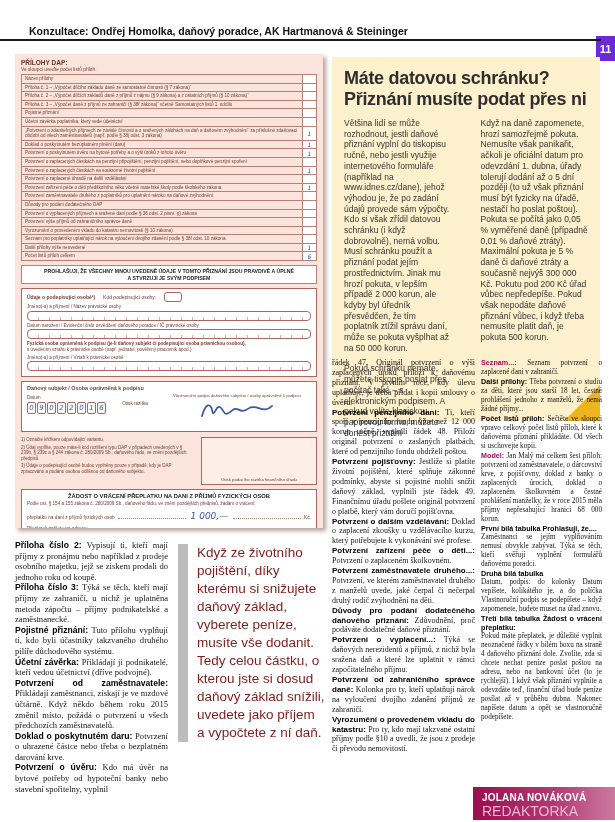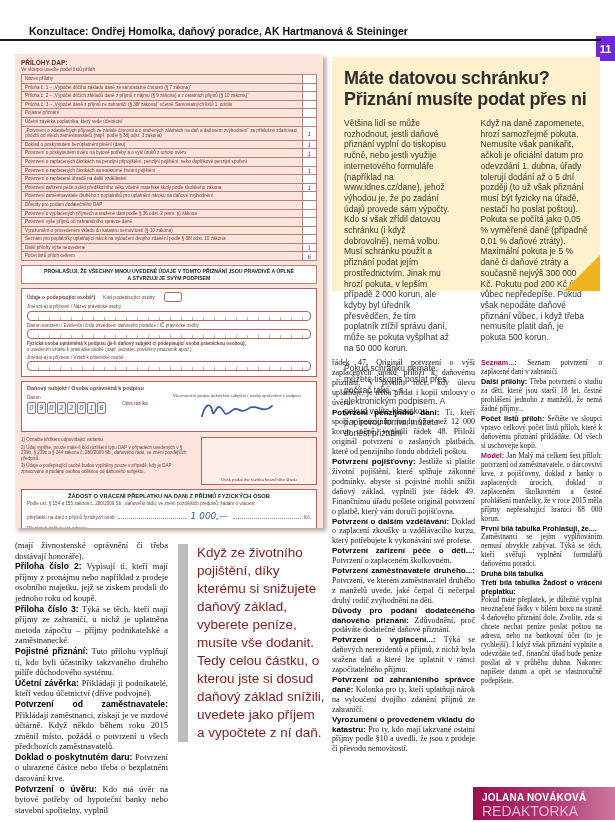--- a/index.html
+++ b/index.html
@@ -50,21 +50,21 @@
   .rtitle{text-align:center;font-weight:bold;font-size:5.8px;color:#222;}
   .rintro{font-size:4.6px;margin-top:2px;}
   .rline{display:flex;align-items:flex-end;font-size:4.8px;margin-top:4px;position:relative;}
   .dots{flex:1;border-bottom:1px dotted #b08176;margin:0 3px 1px;min-width:6px;height:5px;}
   .hand{font-family:"DejaVu Sans",sans-serif;font-style:italic;color:#3a56a5;font-size:7.5px;
         position:relative;top:1px;margin:0 2px;}
   .hand.big{font-size:9px;}
   .sig path{stroke:#3a56a5;fill:none;stroke-width:1.3;stroke-linecap:round;}
 
   
-  .infobox{position:absolute;left:332px;top:57px;width:268px;height:234px;background:#fdf0cc;
+  .infobox{position:absolute;left:332px;top:57px;width:268px;height:364px;background:#fdf0cc;
            padding:11px 12px;box-sizing:border-box;}
   .ib-title{font-size:18px;line-height:21px;font-weight:bold;color:#2e2e2e;letter-spacing:-0.3px;}
   .ib-cols{display:flex;gap:29px;margin-top:8px;}
   .ib-col{flex:1;font-size:8.5px;line-height:10.7px;color:#333;}
   .ib-col p{margin:0 0 10px;}
   .triangle{position:absolute;right:0;bottom:0;width:0;height:0;
             border-bottom:36px solid #edb41e;border-left:36px solid transparent;}
 
   
   .col{position:absolute;font-family:"Liberation Serif",serif;color:#161616;text-align:justify;}
@@ -342,21 +342,20 @@
       <div class="ib-col">
 
           <p>Když na daně zapomenete, hrozí samozřejmě pokuta. Nemusíte však panikařit, ačkoli je oficiální datum pro odevzdání 1. dubna, úřady tolerují dodání až o 5 dní později (to už však přiznání musí být fyzicky na úřadě, nestačí ho poslat poštou). Pokuta se počítá jako 0,05 % vyměřené daně (případně 0,01 % daňové ztráty). Maximální pokuta je 5 % daně či daňové ztráty a současně nejvýš 300 000 Kč. Pokutu pod 200 Kč úřad vůbec nepředepíše. Pokud však nepodáte daňové přiznání vůbec, i když třeba nemusíte platit daň, je pokuta 500 korun.</p>
         </div>
     </div>
     <div class="triangle"></div>
   </div>
 
   <div class="col col1">
 
-      <p> <span>(mají živnostenské oprávnění či třeba dostávají honoráře).</span></p>
 
       <p><span class="lead">Příloha číslo 2:</span> <span>Vypisují ti, kteří mají příjmy z pronájmu nebo například z prodeje osobního majetku, jejž se ziskem prodali do jednoho roku od koupě.</span></p>
 
       <p><span class="lead">Příloha číslo 3:</span> <span>Týká se těch, kteří mají příjmy ze zahraničí, u nichž je uplatněna metoda zápočtu – příjmy podnikatelské a zaměstnanecké.</span></p>
 
       <p><span class="lead">Pojistné přiznání:</span> <span>Tuto přílohu vyplňují ti, kdo byli účastníky takzvaného druhého pilíře důchodového systému.</span></p>
 
       <p><span class="lead">Účetní závěrka:</span> <span>Přikládají ji podnikatelé, kteří vedou účetnictví (dříve podvojné).</span></p>
 
       <p><span class="lead">Potvrzení od zaměstnavatele:</span> <span>Přikládají zaměstnanci, získají je ve mzdové účtárně. Když někdo během roku 2015 změnil místo, požádá o potvrzení u všech předchozích zaměstnavatelů.</span></p>
@@ -398,21 +397,21 @@
       <p><span class="lead accent">Seznam...:</span> <span>Seznam potvrzení o zaplacené dani v zahraničí.</span></p>
 
       <p><span class="lead">Další přílohy:</span> <span>Třeba potvrzení o studiu za děti, které jsou starší 18 let, čestné prohlášení jednoho z manželů, že nemá žádné příjmy...</span></p>
 
       <p><span class="lead">Počet listů příloh:</span> <span>Sečtěte ve sloupci vpravo celkový počet listů příloh, které k daňovému přiznání přikládáte. Od všech si uschovejte kopii.</span></p>
 
       <p><span class="lead accent">Model:</span> <span>Jan Malý má celkem šest příloh: potvrzení od zaměstnavatele, o dárcovství krve, z pojišťovny, doklad z banky o zaplacených úrocích, doklad o zaplaceném školkovném a čestné prohlášení manželky, že v roce 2015 měla příjmy nepřesahující hranici 68 000 korun.</span></p>
 
       <p><span class="lead block">První bílá tabulka Prohlašuji, že....</span> <span>Zaměstnanci se jejím vyplňováním nemusí obvykle zabývat. Týká se těch, kteří svěřují vyplnění formulářů daňovému poradci.</span></p>
 
-      <p><span class="lead block">Druhá bílá tabulka</span> </p>
+      <p><span class="lead block">Druhá bílá tabulka</span> <span>Datum, podpis: do kolonky Datum vepíšete, kolikátého je, a do políčka Vlastnoruční podpis se podepíšete – když zapomenete, budete muset na úřad znovu.</span></p>
 
       <p><span class="lead block">Třetí bílá tabulka Žádost o vrácení přeplatku:</span> <span>Pokud máte přeplatek, je důležité vyplnit neoznačené řádky v bílém boxu na straně 4 daňového přiznání dole. Zvolíte, zda si chcete nechat peníze poslat poštou na adresu, nebo na bankovní účet (to je rychlejší). I když však přiznání vyplníte a odevzdáte teď, finanční úřad bude peníze posílat až v průběhu dubna. Nakonec napíšete datum a opět se vlastnoručně podepíšete.</span></p>
     </div>
 
   <div class="byline">
     <div class="name">JOLANA NOVÁKOVÁ</div>
     <div class="role">REDAKTORKA TESTU DNES</div>
   </div>
 
 </div>

